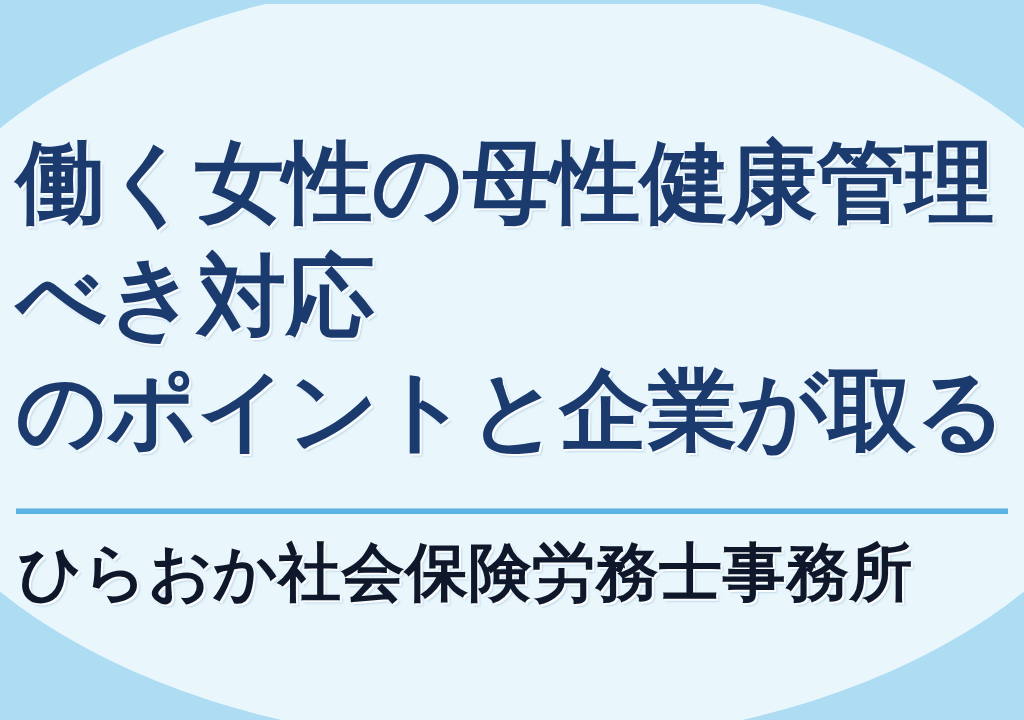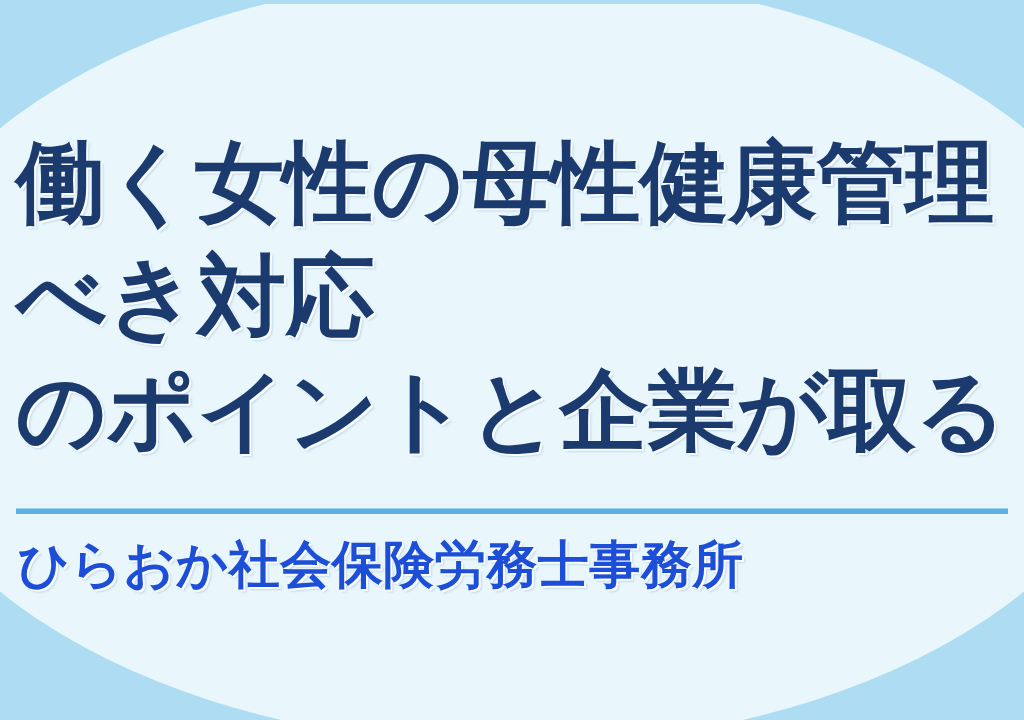--- a/index.html
+++ b/index.html
@@ -83,22 +83,22 @@
 
   .footer-block {
     position: absolute;
     left: 18px;
     top: 534px;
     width: 1000px;
   }
 
   .footer-line {
     display: block;
-    color: #1d4ed8;
-    font-size: 51px;
+    color: #0f172a;
+    font-size: 63px;
     line-height: 1.25;
     font-weight: 700;
     letter-spacing: 0.5px;
     white-space: nowrap;
     text-shadow: 2px 2px 0 rgba(255,255,255,0.92),
                  3px 3px 2px rgba(120,160,200,0.35);
     font-family: Liberation Serif, serif;
   }
 </style>
 </head>

